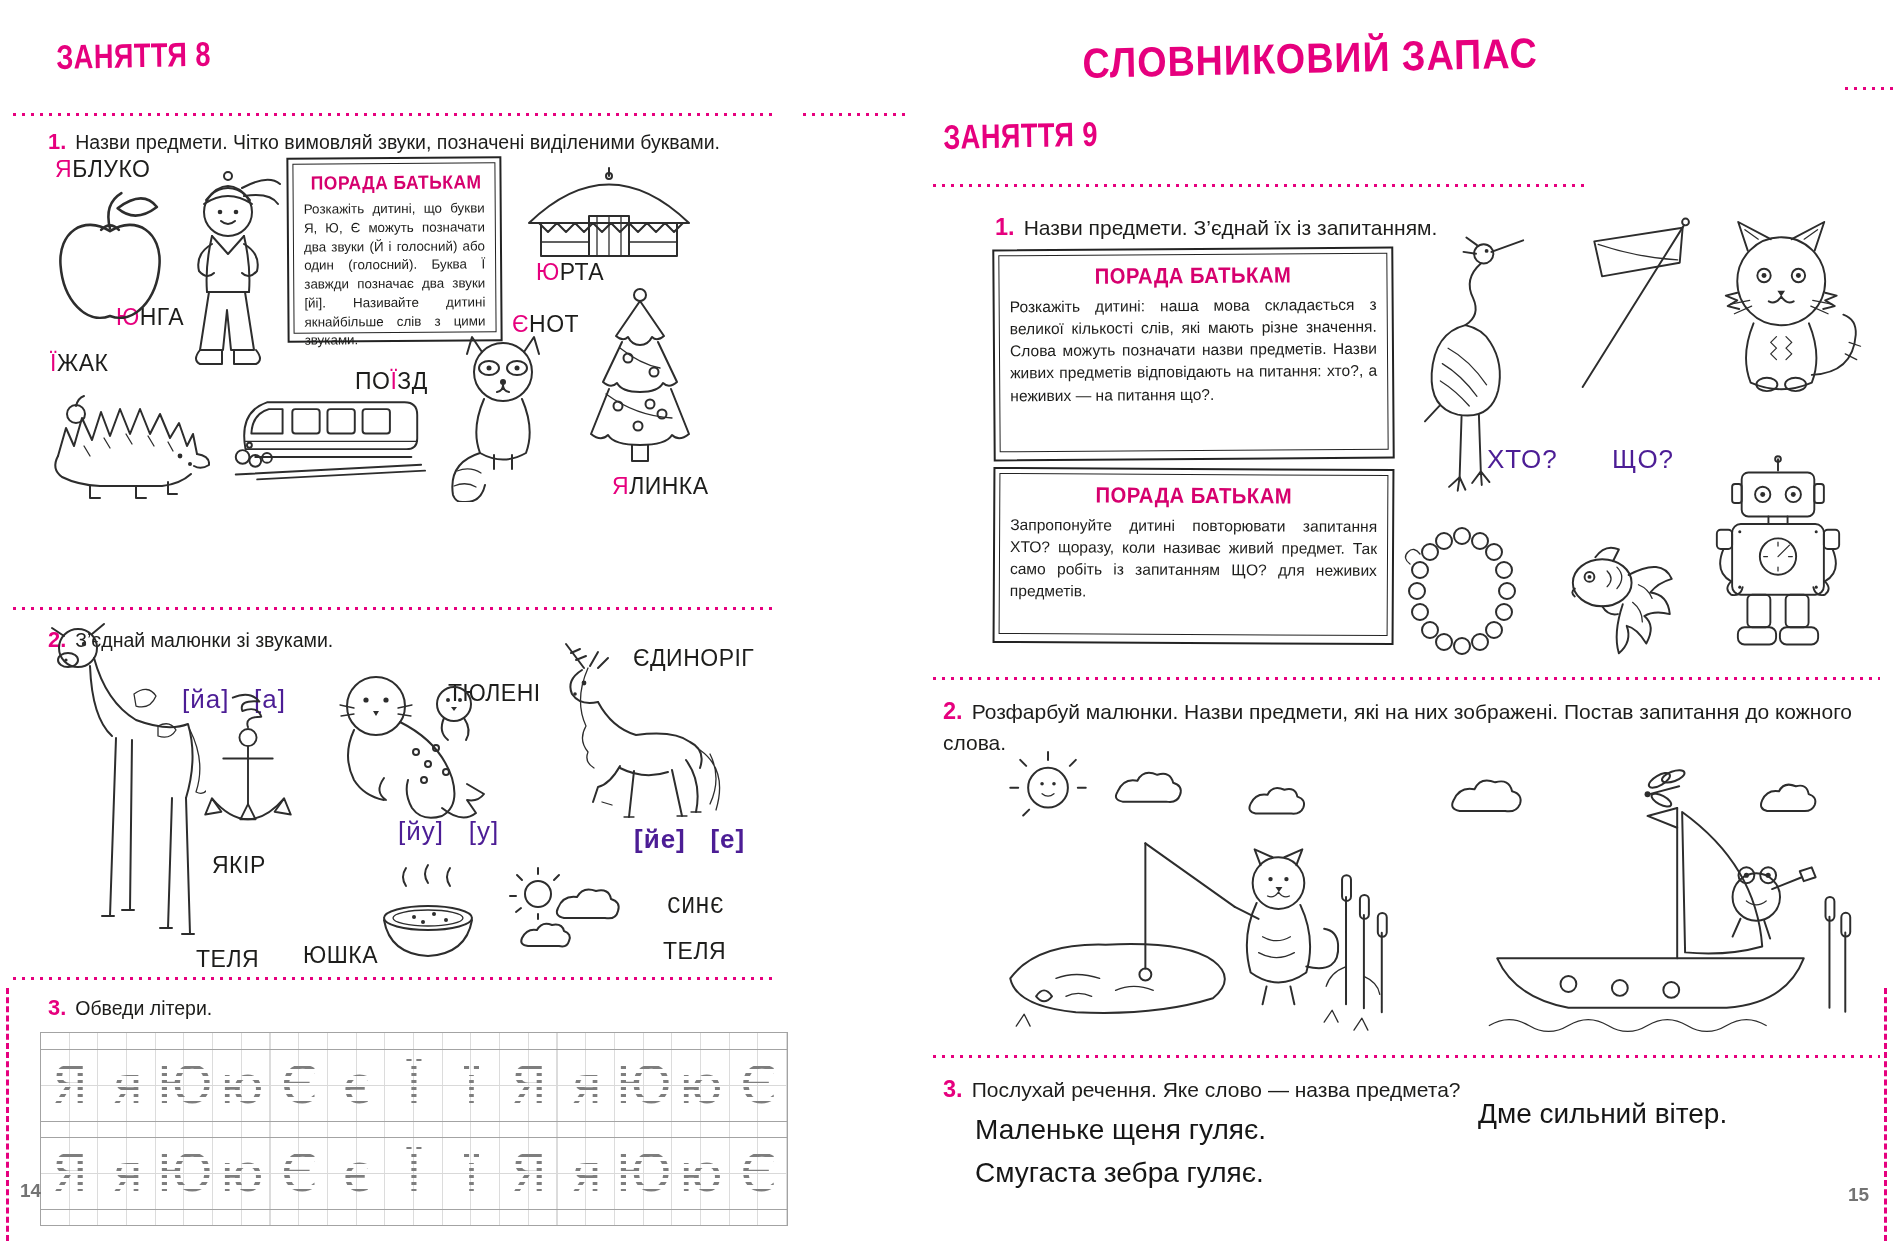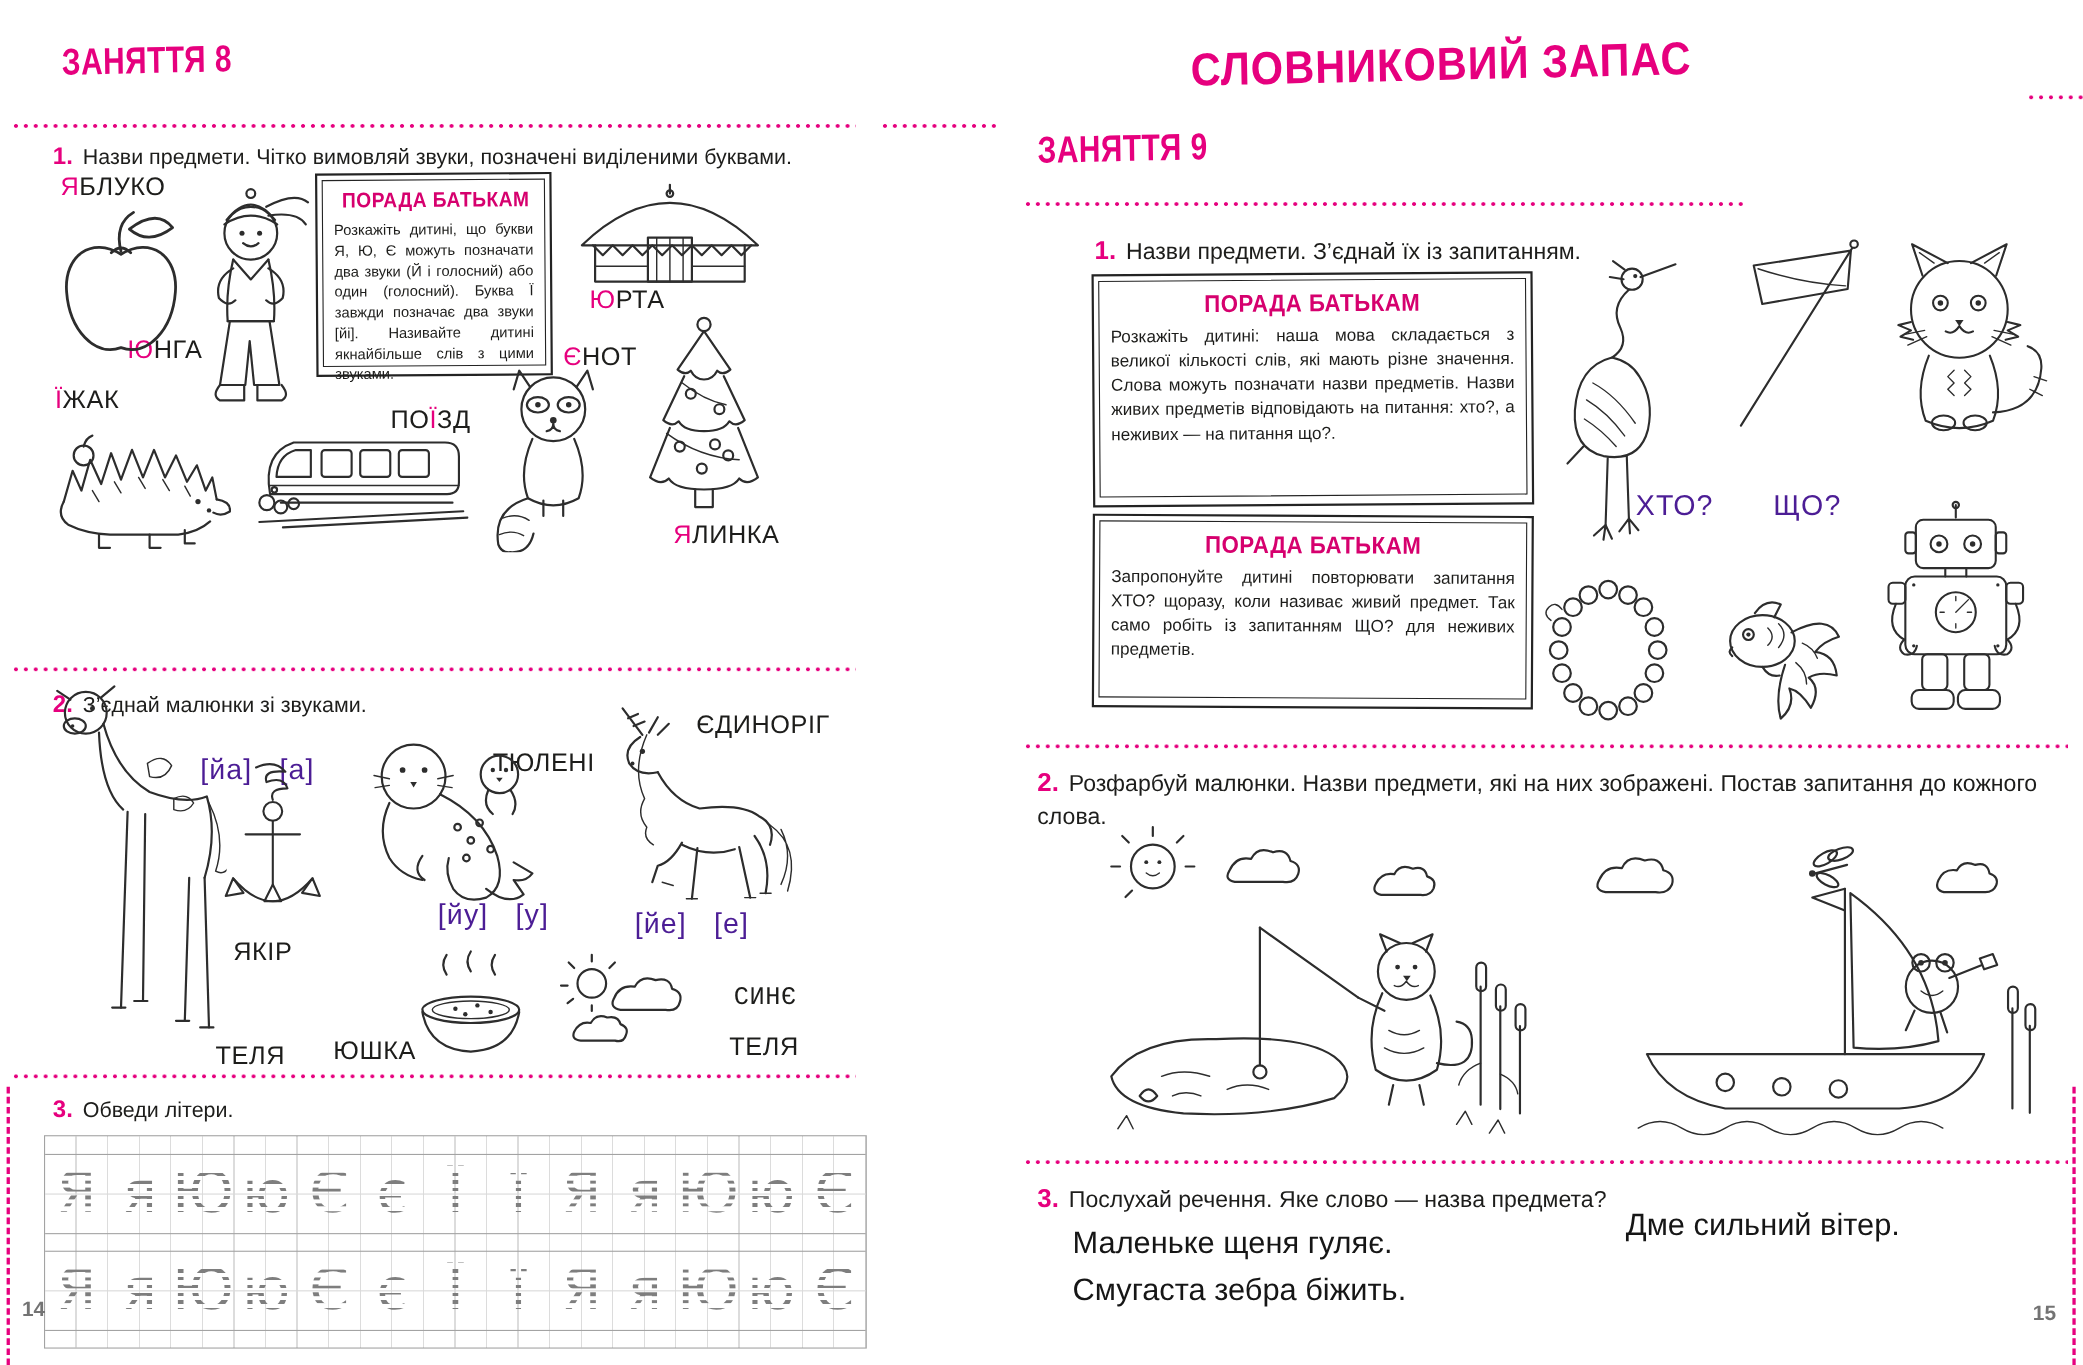--- a/index.html
+++ b/index.html
@@ -175,21 +175,21 @@
   </svg>
 
   <div class="abs dotdiv" style="left:10px;top:606px;width:768px;"></div>
 
   <div class="abs task" style="left:48px;top:626px;width:700px;">
     <span class="num">2.</span><span>З’єднай малюнки зі звуками.</span>
   </div>
 
   <div class="abs snd" style="left:182px;top:684px;"><span>[йа]</span>&nbsp;&nbsp;&nbsp;<span>[а]</span></div>
   <div class="abs snd" style="left:398px;top:816px;"><span>[йу]</span>&nbsp;&nbsp;&nbsp;<span>[у]</span></div>
-  <div class="abs snd" style="left:577px;top:824px;"><span>[йе]</span>&nbsp;&nbsp;&nbsp;<span>[е]</span></div>
+  <div class="abs snd" style="left:634px;top:824px;font-weight:bold;"><span>[йе]</span>&nbsp;&nbsp;&nbsp;<span>[е]</span></div>
 
   <div class="abs wl" style="left:212px;top:852px;">ЯКІР</div>
   <div class="abs wl" style="left:448px;top:680px;">ТЮЛЕНІ</div>
   <div class="abs wl" style="left:633px;top:645px;">ЄДИНОРІГ</div>
   <div class="abs wl" style="left:196px;top:946px;">ТЕЛЯ</div>
   <div class="abs wl" style="left:303px;top:942px;">ЮШКА</div>
   <div class="abs wl" style="left:667px;top:894px;font-family:Liberation Mono, monospace;">СИНЄ</div>
   <div class="abs wl" style="left:663px;top:938px;">ТЕЛЯ</div>
 
   <svg class="abs art" style="left:200px;top:692px;" width="96" height="152" viewBox="0 0 96 160">
@@ -567,21 +567,21 @@
   </svg>
 
   <div class="abs dotdiv" style="left:930px;top:1054px;width:950px;"></div>
 
   <div class="abs task-r" style="left:943px;top:1072px;width:900px;">
     <span class="num">3.</span><span>Послухай речення. Яке слово — назва предмета?</span>
   </div>
 
   <div class="abs sent" style="left:975px;top:1108px;">
     <div>Маленьке щеня гуляє.</div>
-    <div>Смугаста зебра біжить.</div>
+    <div>Смугаста зебра гуляє.</div>
   </div>
   <div class="abs sent" style="left:1478px;top:1092px;">
     <div>Дме сильний вітер.</div>
   </div>
 
   <div class="abs pagenum" style="left:1848px;top:1184px;">15</div>
 
   <div class="abs dash-v" style="left:6px;top:988px;height:253px;"></div>
   <div class="abs dash-v" style="left:1884px;top:988px;height:253px;"></div>
 

